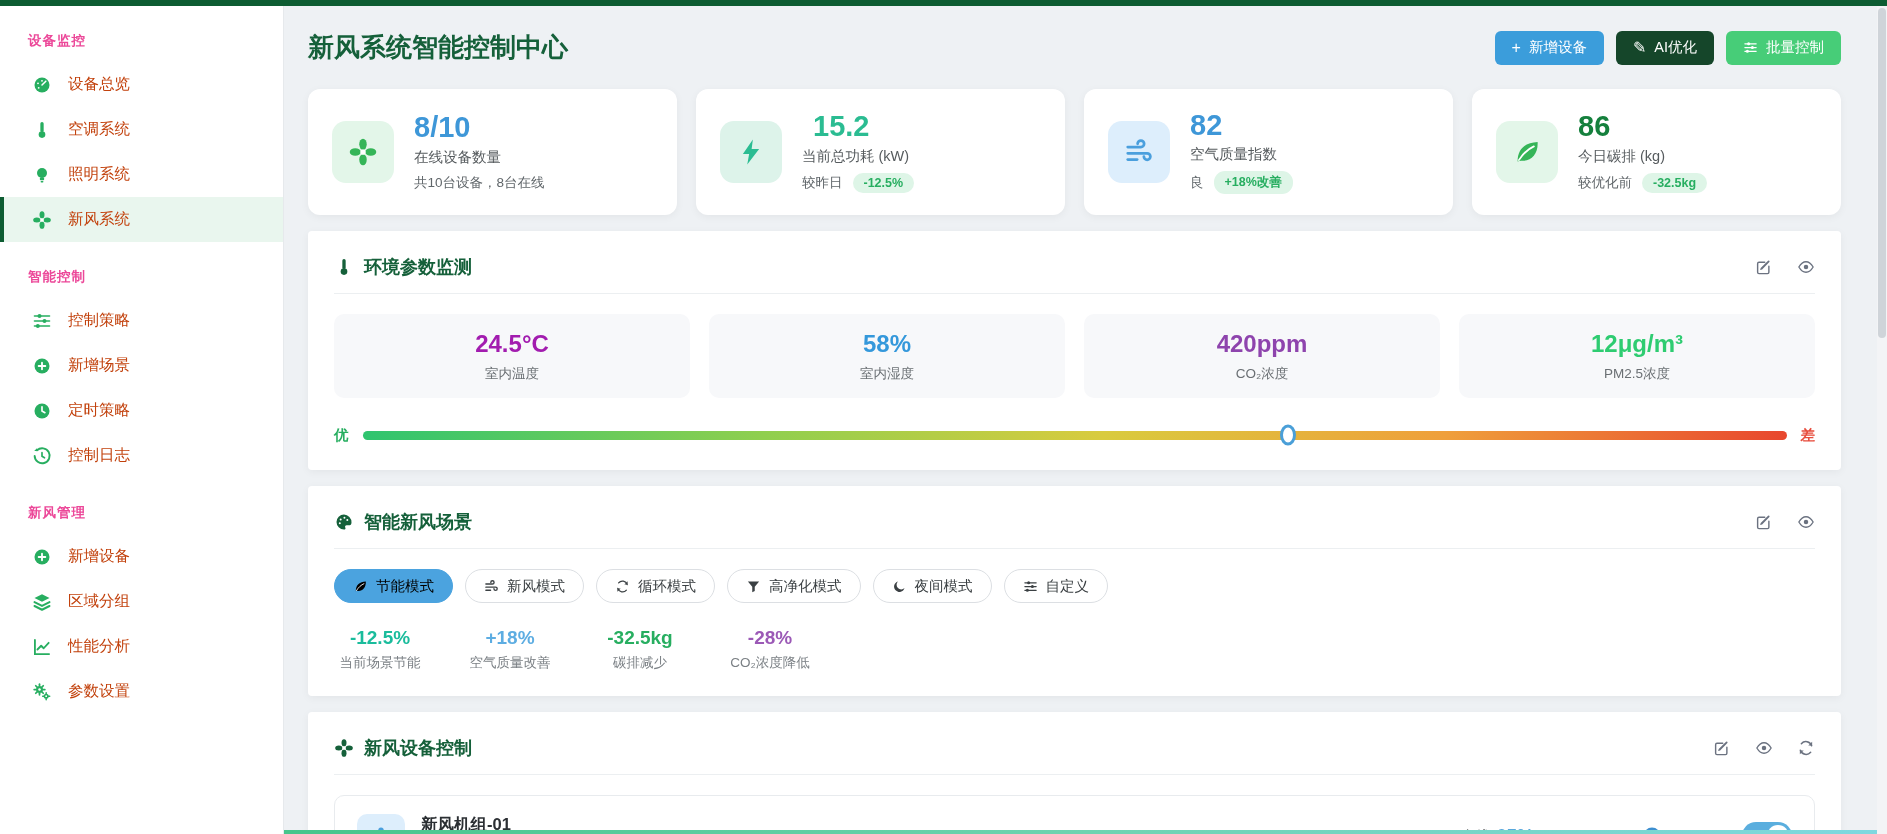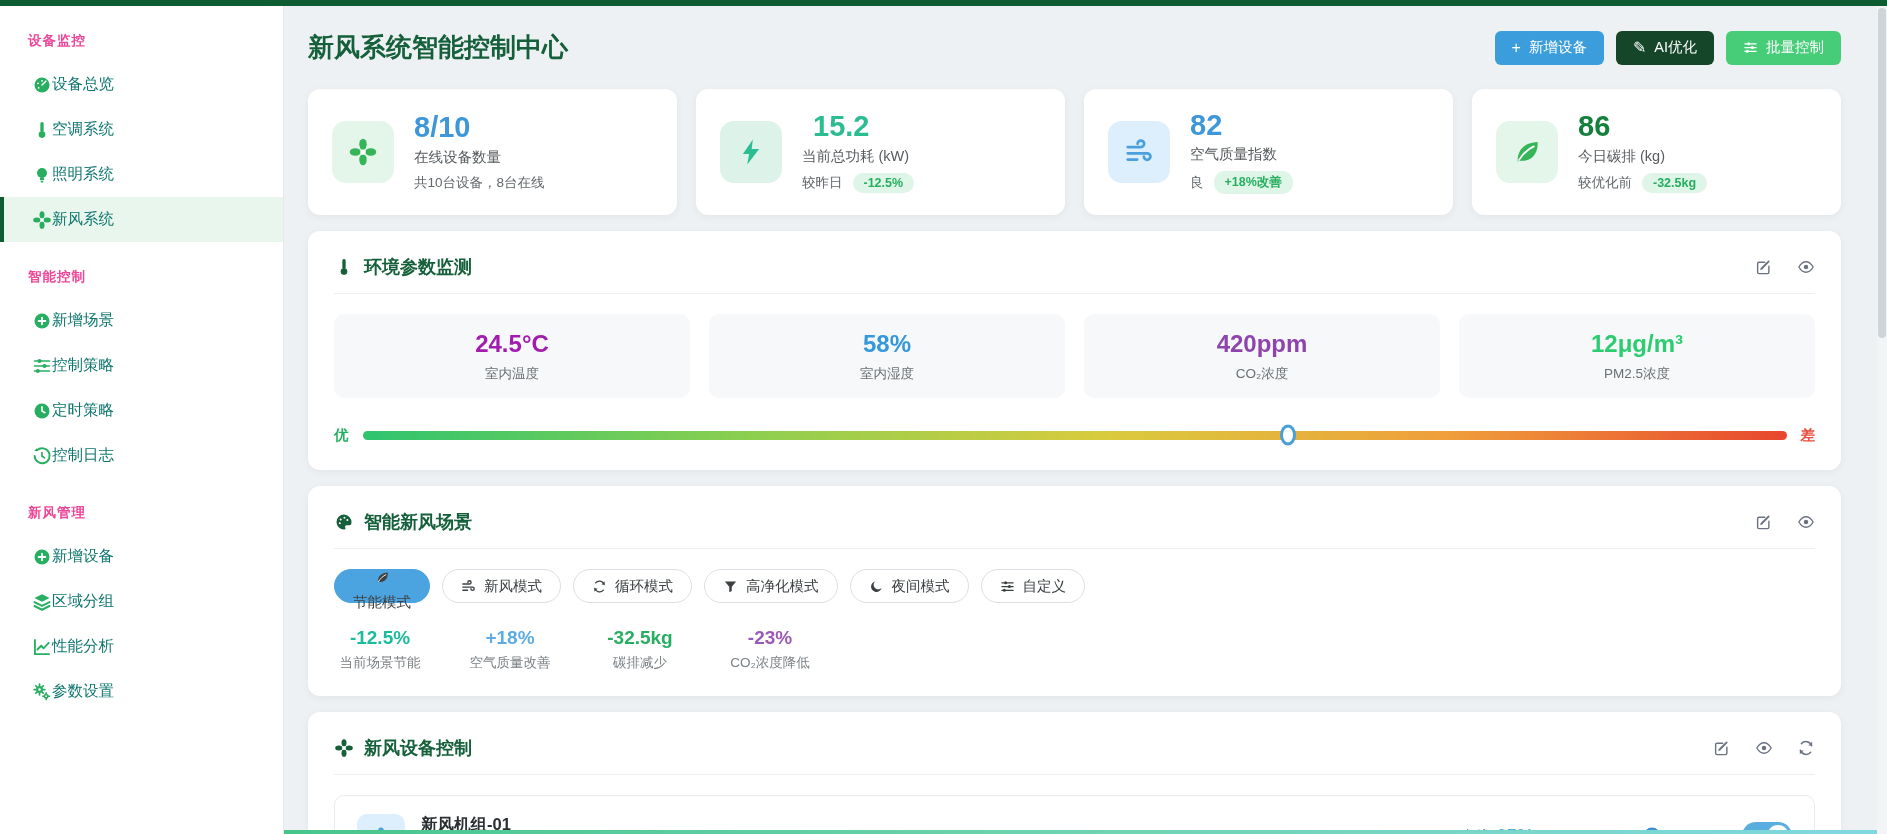--- a/index.html
+++ b/index.html
@@ -6,22 +6,22 @@
   html,body { width:1887px; height:834px; overflow:hidden; background:#eef1f4;
               font-family:"Liberation Sans","DejaVu Sans",sans-serif; }
   svg { display:block; width:100%; height:100%; fill:currentColor; }
 
   .topbar { position:fixed; top:0; left:0; right:0; height:6px; background:#0d5c32; z-index:20; }
 
   
   .sidebar { position:fixed; top:6px; left:0; bottom:0; width:284px; background:#fff;
              border-right:1px solid #e6e9ec; z-index:10; }
   .group-title { padding:26px 0 12px 28px; color:#ec4899; font-size:13.5px; font-weight:bold; letter-spacing:1px; }
-  .nav-item { display:flex; align-items:center; height:45px; padding-left:28px;
-              font-size:15.5px; color:#0f766e; cursor:pointer; border-left:4px solid transparent; }
+  .nav-item { display:flex; align-items:center; gap:16px; height:45px; padding-left:28px;
+              font-size:15.5px; color:#c2410c; cursor:pointer; border-left:4px solid transparent; }
   .nav-item .nav-ico { width:20px; height:20px; color:#27ae60; flex:0 0 auto; }
   .nav-item.active { background:#e9f6ee; border-left-color:#0d5c32; }
 
   
   .main { position:absolute; left:284px; top:6px; right:10px; bottom:0; padding:24px 36px 0 24px; overflow:hidden; }
   .header-row { display:flex; justify-content:space-between; align-items:center; }
   .page-title { color:#15603a; font-size:26px; font-weight:bold; }
   .hbtns { display:flex; gap:12px; }
   .btn { height:34px; padding:0 17px; border:none; border-radius:6px; color:#fff; font-size:14.5px;
          display:flex; align-items:center; gap:8px; cursor:pointer; }
@@ -35,21 +35,21 @@
   .card-ico { width:62px; height:62px; border-radius:14px; display:flex; align-items:center; justify-content:center; flex:0 0 auto; }
   .card-ico svg { width:30px; height:30px; }
   .ico-g  { background:#e3f6e9; color:#35b558; }
   .ico-t  { background:#ddf3ea; color:#2bbc92; }
   .ico-b  { background:#ddeefc; color:#4a9fdd; }
   .card-value { font-size:29px; font-weight:bold; line-height:1.05; }
   .card-label { font-size:14.5px; color:#565b5e; margin-top:5px; }
   .card-sub { font-size:13.5px; color:#60666a; margin-top:7px; display:flex; align-items:center; gap:10px; }
   .badge { background:#def5e7; color:#27ae60; font-size:12.5px; font-weight:bold; padding:3px 11px; border-radius:11px; }
 
-  .panel { background:#fff; border-radius:12px; padding:24px 26px; margin-top:16px; box-shadow:0 2px 8px rgba(0,0,0,.05); }
+  .panel { background:#fff; border-radius:4px; padding:24px 26px; margin-top:16px; box-shadow:0 2px 8px rgba(0,0,0,.05); }
   .panel-head { display:flex; justify-content:space-between; align-items:center; }
   .panel-title { display:flex; align-items:center; gap:10px; color:#15603a; font-size:18px; font-weight:bold; }
   .panel-title .pico { width:20px; height:20px; color:#15603a; }
   .panel-actions { display:flex; gap:24px; }
   .panel-actions .act { width:18px; height:18px; color:#6b7280; cursor:pointer; }
   .panel-divider { border:none; border-top:1px solid #eceff1; margin-top:14px; }
 
   .env-grid { display:flex; gap:19px; margin-top:20px; }
   .env-box { flex:1; height:84px; background:#f7f8fa; border-radius:10px;
              display:flex; flex-direction:column; align-items:center; justify-content:center; gap:7px; }
@@ -61,21 +61,21 @@
   .scale-right { color:#e74c3c; font-size:14.5px; font-weight:bold; }
   .scale-track { position:relative; flex:1; height:9px; border-radius:5px;
     background:linear-gradient(90deg,#2fc46f 0%,#8fcf4e 28%,#d9cb3e 52%,#ef9f3b 76%,#e8472e 100%); }
   .scale-thumb { position:absolute; top:50%; transform:translate(-50%,-50%); width:16px; height:21px;
                  background:#fff; border:3px solid #4a9fd8; border-radius:50%; cursor:pointer; }
 
   .modes { display:flex; gap:12px; margin-top:20px; }
   .mode { height:34px; padding:0 18px; border:1px solid #dcdfe3; border-radius:17px; background:#fff;
           display:flex; align-items:center; gap:8px; font-size:14.5px; color:#3b4043; cursor:pointer; }
   .mode .mico { width:15px; height:15px; }
-  .mode.active { background:#4ba3df; border-color:#4ba3df; color:#404040;flex-direction:column; }
+  .mode.active { background:#4ba3df; border-color:#4ba3df; color:#000000; }
 
   .scene-stats { display:flex; gap:38px; margin-top:24px; }
   .sstat { text-align:center; min-width:92px; }
   .sstat-val { font-size:19px; font-weight:bold; }
   .sstat-label { font-size:13.5px; color:#7b8085; margin-top:5px; }
 
   .device-card { border:1px solid #e8ebee; border-radius:10px; margin-top:20px; padding:18px 22px;
                  display:flex; justify-content:space-between; align-items:flex-start; }
   .device-left { display:flex; gap:16px; }
   .device-ico { width:48px; height:48px; border-radius:10px; background:#ddeefc; color:#4a9fdd;
@@ -258,32 +258,32 @@
           <use href="#i-fan"></use>
         </svg>
       </span>
     <span>新风系统</span>
   </div>
 
   <div class="group-title">智能控制</div>
   <div class="nav-item">
     <span class="nav-ico">
         <svg>
+          <use href="#i-sliders"></use>
+        </svg>
+      </span>
+    <span>控制策略</span>
+  </div>
+  <div class="nav-item">
+    <span class="nav-ico">
+        <svg>
           <use href="#i-plus-circle"></use>
         </svg>
       </span>
     <span>新增场景</span>
-  </div>
-  <div class="nav-item">
-    <span class="nav-ico">
-        <svg>
-          <use href="#i-sliders"></use>
-        </svg>
-      </span>
-    <span>控制策略</span>
   </div>
   <div class="nav-item">
     <span class="nav-ico">
         <svg>
           <use href="#i-clock"></use>
         </svg>
       </span>
     <span>定时策略</span>
   </div>
   <div class="nav-item">
@@ -548,21 +548,21 @@
       </div>
       <div class="sstat">
         <div class="sstat-val" style="color: rgb(93, 173, 226);">+18%</div>
         <div class="sstat-label">空气质量改善</div>
       </div>
       <div class="sstat">
         <div class="sstat-val" style="color: rgb(39, 174, 96);">-32.5kg</div>
         <div class="sstat-label">碳排减少</div>
       </div>
       <div class="sstat">
-        <div class="sstat-val" style="color: rgb(155, 89, 182);">-23%</div>
+        <div class="sstat-val" style="color: rgb(155, 89, 182);">-28%</div>
         <div class="sstat-label">CO₂浓度降低</div>
       </div>
     </div>
   </section>
 
   <section class="panel">
     <div class="panel-head">
       <div class="panel-title">
         <span class="pico">
             <svg>

